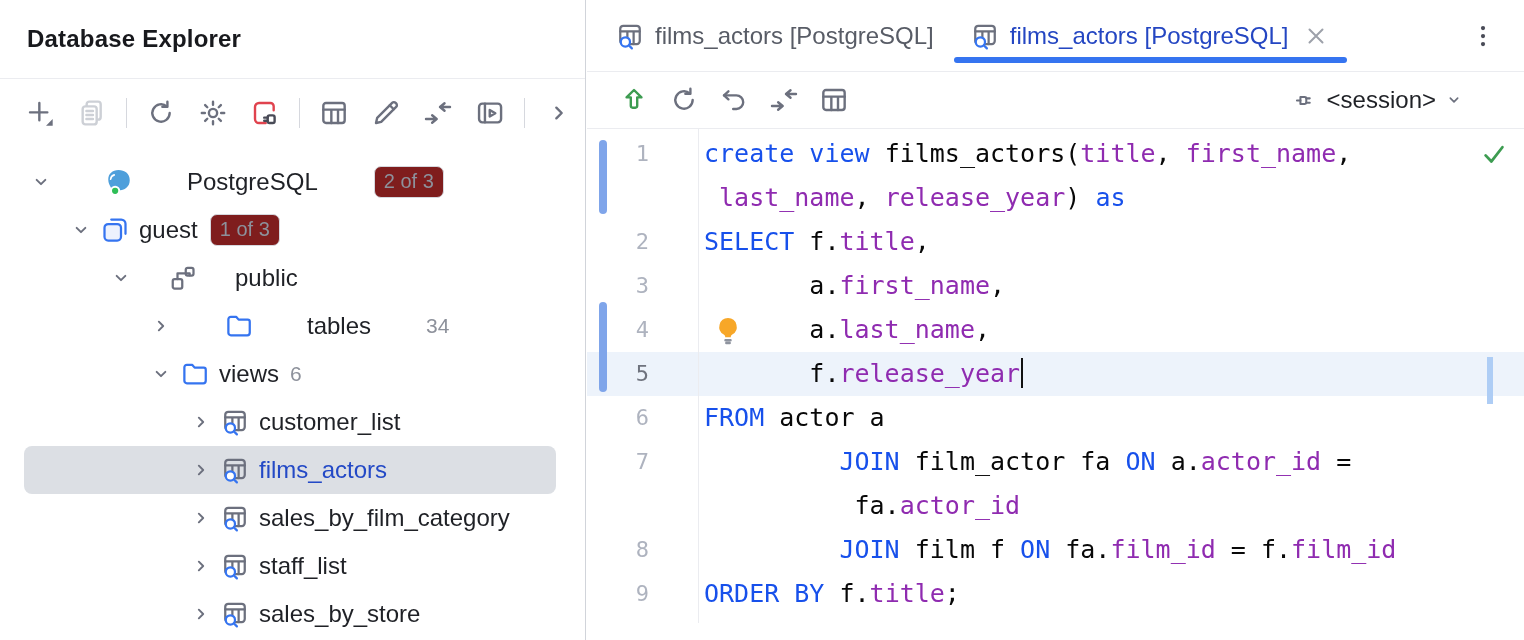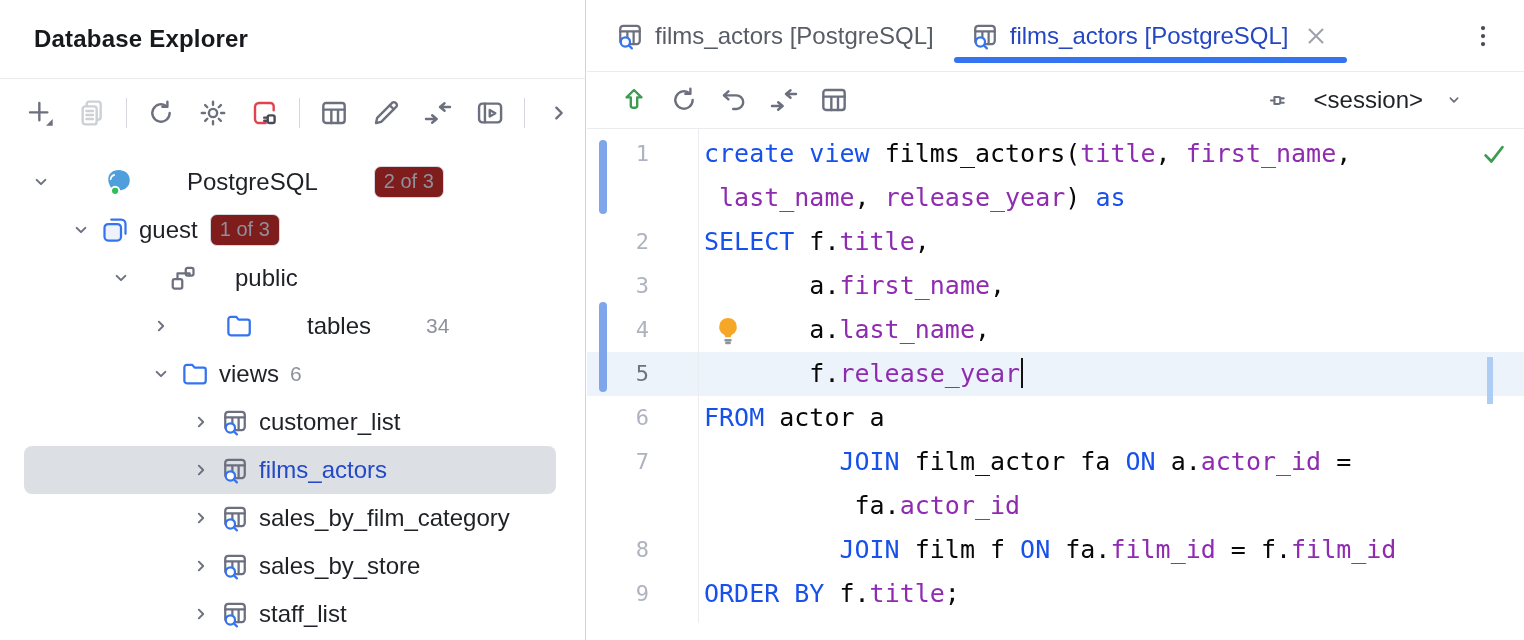--- a/index.html
+++ b/index.html
@@ -12,21 +12,21 @@
   svg{ display:block; }
   .icn{ display:flex; align-items:center; justify-content:center; }
   .icn svg{ stroke:#6C707E; fill:none; stroke-width:1.8; stroke-linecap:round; stroke-linejoin:round; }
   .icn.disabled svg{ stroke:#CDD0D6; }
   .icn.red svg{ stroke:var(--red); }
   .icn.green svg{ stroke:var(--green); }
   .icn.blue svg{ stroke:var(--accent); }
 
   
   .left-panel{ position:absolute; left:0; top:0; width:586px; height:640px; border-right:1px solid #D1D4DA; background:#fff; }
-  .panel-header{ height:79px; border-bottom:1px solid #EBECF0; display:flex; align-items:center; padding-left:34px; }
+  .panel-header{ height:79px; border-bottom:1px solid #EBECF0; display:flex; align-items:center; padding-left:27px; }
   .panel-title{ font-size:24px; font-weight:700; color:#18191D; letter-spacing:.2px; }
   .left-toolbar{ height:67px; display:flex; align-items:center; padding-left:14px; }
   .tbtn{ width:34px; height:34px; margin:0 10px; border-radius:6px; display:flex; align-items:center; justify-content:center; }
   .tb-divider{ width:1px; height:30px; background:#D6D8DE; margin:0 8px; }
 
   .tree{ padding-top:12px; }
   .tree-row{ height:48px; margin:0 29px 0 24px; border-radius:8px; display:flex; align-items:center; white-space:nowrap; }
   .tree-row.selected{ background:#DCDFE4; }
   .chev{ width:26px; height:26px; flex:0 0 26px; margin-right:6px; }
   .tree-ico{ width:30px; height:30px; flex:0 0 30px; margin-right:9px; }
@@ -41,21 +41,21 @@
   .tab{ position:relative; display:flex; align-items:center; gap:10px; padding:0 18px; font-size:24px; color:#585C66; }
   .tab .icn{ width:30px; height:30px; }
   .tab.active{ color:#2446C2; }
   .tab.active::after{ content:""; position:absolute; left:2px; right:2px; bottom:8px; height:6px; border-radius:3px; background:var(--accent); }
   .tab-close{ width:26px; height:26px; margin-left:2px; }
   .tab-close svg{ stroke:#9DA1AA; stroke-width:1.6; }
   .kebab{ margin-left:auto; margin-right:26px; align-self:center; width:30px; height:30px; }
 
   .editor-toolbar{ height:57px; border-bottom:1px solid #EBECF0; display:flex; align-items:center; padding-left:22px; }
   .editor-toolbar .tbtn{ width:32px; height:32px; margin:0 9px; }
-  .session{ margin-left:auto; margin-right:59px; display:flex; align-items:center; gap:20px; }
+  .session{ margin-left:auto; margin-right:59px; display:flex; align-items:center; gap:7px; }
   .session-label{ font-size:24px; color:#1F2126; }
   .session .icn{ width:27px; height:27px; }
   .session .dd{ width:22px; height:22px; }
 
   
   .editor{ position:relative; height:494px; background:#fff; font-family:"DejaVu Sans Mono", monospace; }
   .lines{ padding-top:3px; }
   .code-row{ display:flex; height:44px; line-height:44px; position:relative; }
   .code-row.current{ background:#EDF3FB; }
   .gutter{ flex:0 0 111px; text-align:right; padding-right:49px; font-size:22px; color:#AEB3BF; user-select:none; }
@@ -292,39 +292,39 @@
           <span class="tree-ico icn">
             <svg viewBox="0 0 24 24" width="100%" height="100%">
               <rect x="4.2" y="3.8" width="15.6" height="14.6" rx="2.4"></rect>
               <path d="M4.2 8.3h15.6M9.9 8.3v10.1M14.9 8.3v10.1"></path>
               <g stroke="#3574F0">
                 <circle cx="8.3" cy="16.7" r="3.7" fill="#fff"></circle>
                 <path d="M11 19.4l2.5 2.5"></path>
               </g>
             </svg>
           </span>
+          <span class="tree-label">staff_list</span>
+        </div>
+        <div class="tree-row" style="padding-left: 164px;">
+          <span class="chev icn">
+            <svg viewBox="0 0 24 24" width="100%" height="100%">
+              <path d="M10 8l4 4-4 4"></path>
+            </svg>
+          </span>
+          <span class="tree-ico icn">
+            <svg viewBox="0 0 24 24" width="100%" height="100%">
+              <rect x="4.2" y="3.8" width="15.6" height="14.6" rx="2.4"></rect>
+              <path d="M4.2 8.3h15.6M9.9 8.3v10.1M14.9 8.3v10.1"></path>
+              <g stroke="#3574F0">
+                <circle cx="8.3" cy="16.7" r="3.7" fill="#fff"></circle>
+                <path d="M11 19.4l2.5 2.5"></path>
+              </g>
+            </svg>
+          </span>
           <span class="tree-label">sales_by_store</span>
-        </div>
-        <div class="tree-row" style="padding-left: 164px;">
-          <span class="chev icn">
-            <svg viewBox="0 0 24 24" width="100%" height="100%">
-              <path d="M10 8l4 4-4 4"></path>
-            </svg>
-          </span>
-          <span class="tree-ico icn">
-            <svg viewBox="0 0 24 24" width="100%" height="100%">
-              <rect x="4.2" y="3.8" width="15.6" height="14.6" rx="2.4"></rect>
-              <path d="M4.2 8.3h15.6M9.9 8.3v10.1M14.9 8.3v10.1"></path>
-              <g stroke="#3574F0">
-                <circle cx="8.3" cy="16.7" r="3.7" fill="#fff"></circle>
-                <path d="M11 19.4l2.5 2.5"></path>
-              </g>
-            </svg>
-          </span>
-          <span class="tree-label">staff_list</span>
         </div>
       </div>
   </div>
 
   <div class="right-panel">
     <div class="tab-bar">
       <div class="tab">
         <span class="icn">
             <svg viewBox="0 0 24 24" width="100%" height="100%">
               <rect x="4.2" y="3.8" width="15.6" height="14.6" rx="2.4"></rect>

